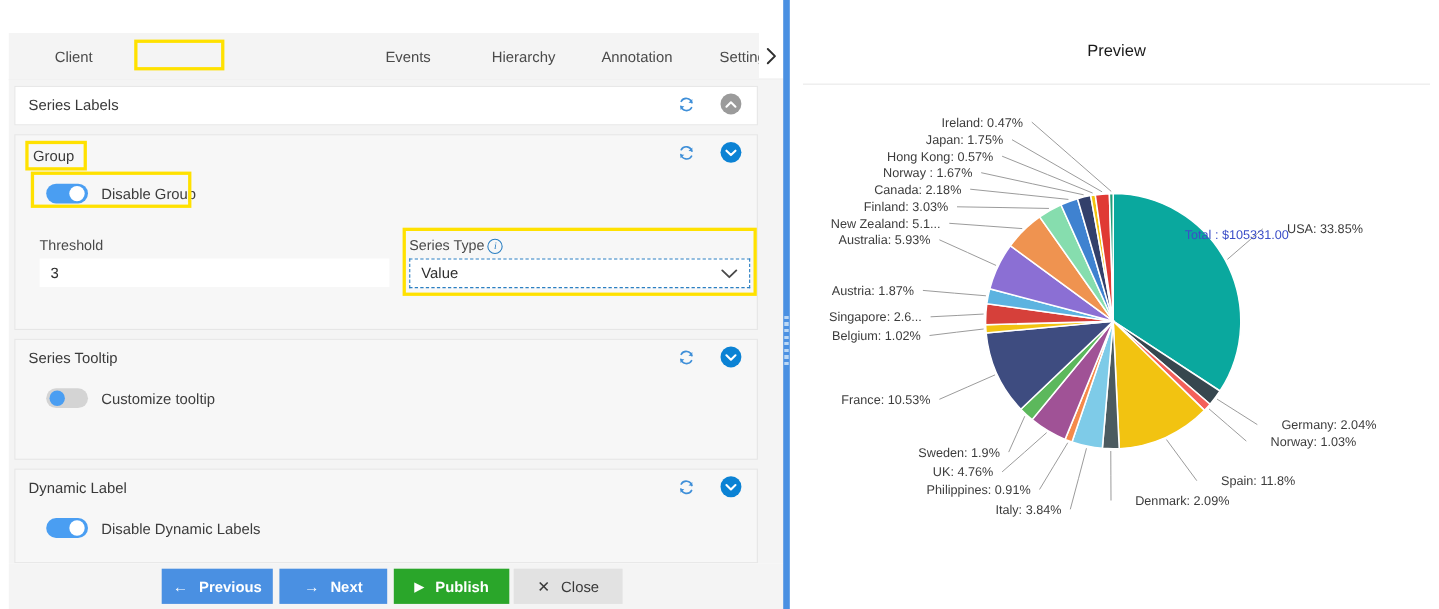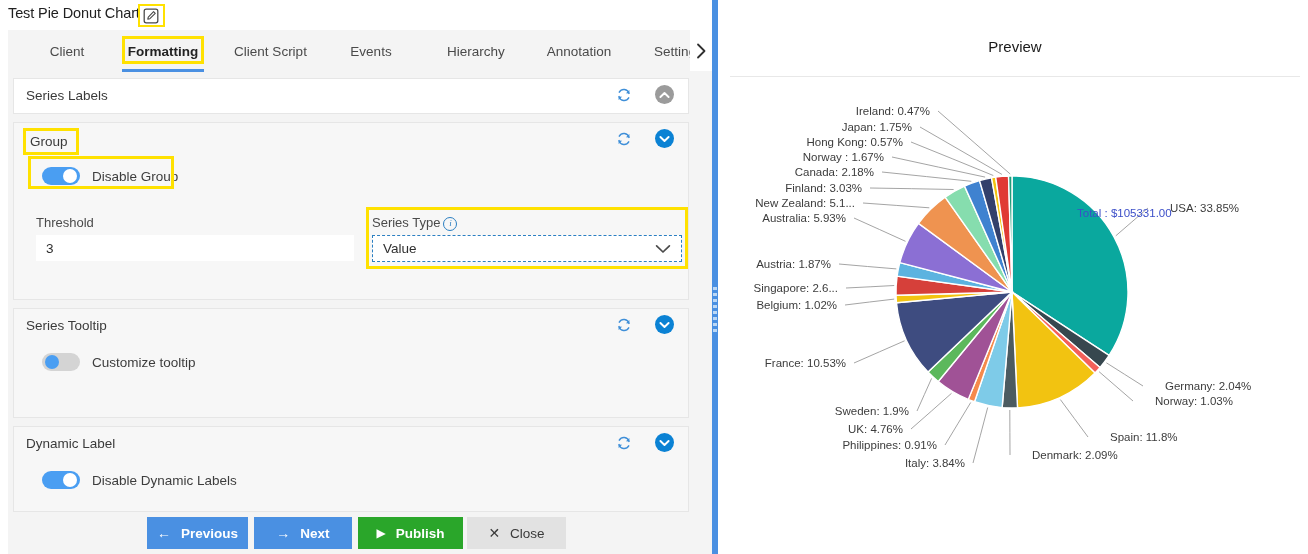--- a/index.html
+++ b/index.html
@@ -219,43 +219,26 @@
   .pie-total {
     font-family: "Liberation Sans", sans-serif;
     font-size: 11.5px; fill: #3b4ec8;
   }
 </style>
 </head>
 <body>
 
 <div id="app">
 
-  <div class="titlebar">
-    <div class="title-text">Test Pie Donut Chart</div>
-    <div class="title-edit-wrap">
-      <svg class="title-edit-icon" viewBox="0 0 20 20">
-        <rect x="1.5" y="1.5" width="17" height="17" rx="2.5" fill="none" stroke="#4a4a4a" stroke-width="1.6"></rect>
-        <path d="M13.2 4.6 L15.3 6.7 L8.6 13.4 L6 14 L6.6 11.4 Z" fill="none" stroke="#4a4a4a" stroke-width="1.4" stroke-linejoin="round"></path>
-      </svg>
-    </div>
-    <div class="win-help">?</div>
-    <div class="win-close">✕</div>
-  </div>
 
   <div class="tabbar">
     <div class="tab" style="left:22px;width:74px;">
       <span>Client</span>
     </div>
-    <div class="tab active" style="left:108px;width:94px;">
-      <span>Formatting</span>
-    </div>
     <div class="tab-hl" style="left:114px;top:6px;width:82px;height:28px;"></div>
-    <div class="tab" style="left:210px;width:105px;">
-      <span>Client Script</span>
-    </div>
     <div class="tab" style="left:325px;width:76px;">
       <span>Events</span>
     </div>
     <div class="tab" style="left:422px;width:92px;">
       <span>Hierarchy</span>
     </div>
     <div class="tab" style="left:522px;width:98px;">
       <span>Annotation</span>
     </div>
     <div class="tab" style="left:633px;width:75px;">

